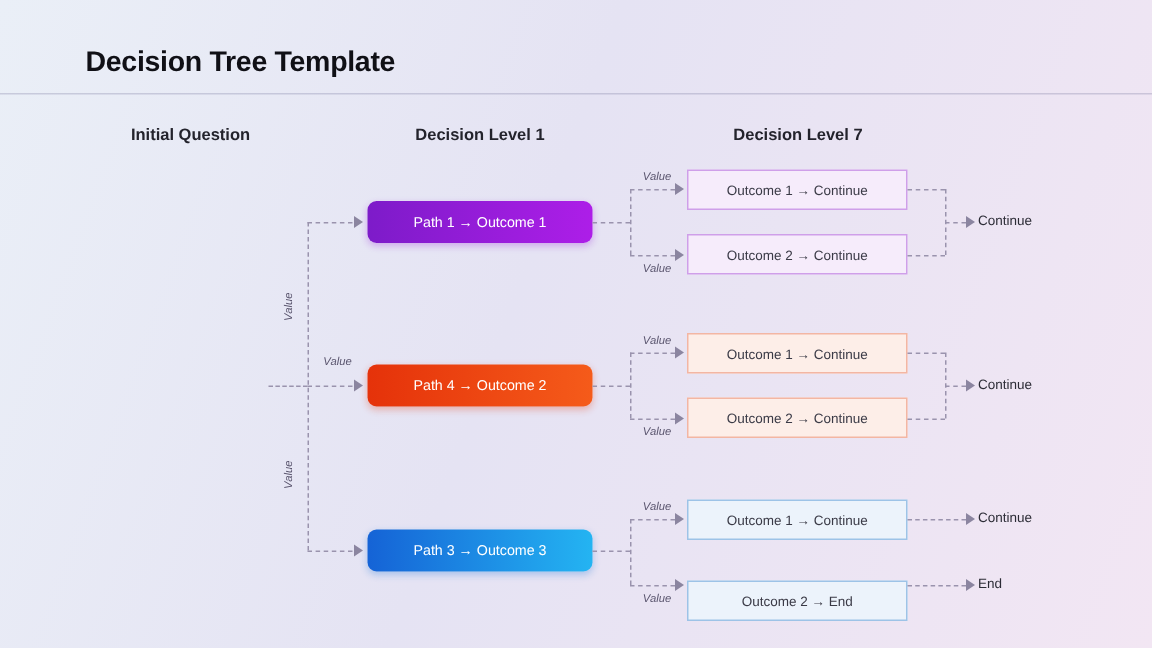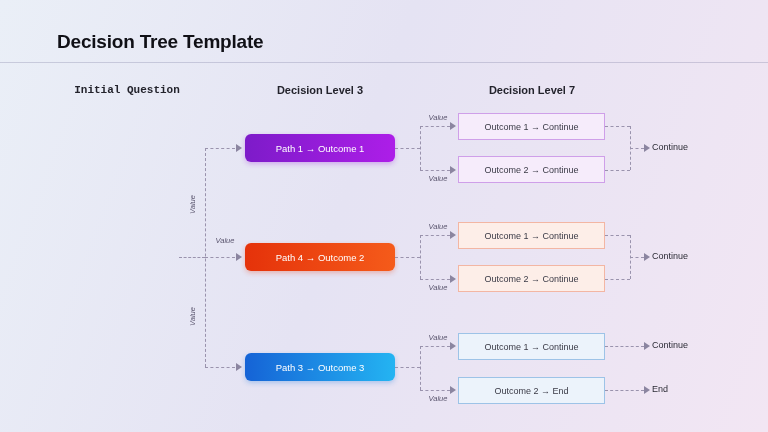--- a/index.html
+++ b/index.html
@@ -21,21 +21,21 @@
   }
   .desc {
     position:absolute; left:368px; top:35px; width:348px;
     font-size:8.5px; line-height:1.6; color:#8f87ab;
   }
 
   .col-h {
     position:absolute; top:84px; width:150px; text-align:center;
     font-size:11px; font-weight:bold; color:#23232c;
   }
-  .col-h1 { left:52px;font-family:Liberation Mono, monospace; } .col-h2 { left:245px; } .col-h3 { left:457px; }
+  .col-h1 { left:52px; } .col-h2 { left:245px; } .col-h3 { left:457px; }
 
   .start-node {
     position:absolute; left:75px; top:241px; width:104px; height:32px;
     border-radius:6px; background:linear-gradient(90deg,#5f1fd0,#9128e8);
     color:#fff; font-size:10px; font-weight:bold;
     display:flex; align-items:center; justify-content:center;
     box-shadow:0 2px 6px rgba(80,30,180,0.35);
   }
 
   .path-node {
@@ -49,21 +49,21 @@
   .outcome {
     position:absolute; left:458px; width:147px; height:27px; border-radius:0;
     font-size:9px; color:#3a3a46; border:1px solid;
     display:flex; align-items:center; justify-content:center;
   }
   .oc-purple { background:#f6ecfb; border-color:#cf9fe9; }
   .oc-red    { background:#fdeee8; border-color:#f3b6a3; }
   .oc-blue   { background:#ecf3fb; border-color:#9dc3e7; }
   .oc-1a { top:113px; } .oc-1b { top:156px; }
   .oc-2a { top:222px; } .oc-2b { top:265px; }
-  .oc-3a { top:333px; } .oc-3b { top:377px; }
+  .oc-3a { top:333px; } .oc-3b { top:387px; }
 
   .hline { position:absolute; height:0; border-top:1px dashed #9a93ad; }
   .vline { position:absolute; width:0; border-left:1px dashed #9a93ad; }
   .arr {
     position:absolute; width:0; height:0;
     border-left:6px solid #8b85a0;
     border-top:4px solid transparent; border-bottom:4px solid transparent;
   }
   .value {
     position:absolute; width:36px; text-align:center;
@@ -75,21 +75,21 @@
 </style>
 </head>
 <body>
 
 <div class="slide">
 
   <div class="title">Decision Tree Template</div>
   <div class="divider"></div>
 
   <div class="col-h col-h1">Initial Question</div>
-  <div class="col-h col-h2">Decision Level 3</div>
+  <div class="col-h col-h2">Decision Level 1</div>
   <div class="col-h col-h3">Decision Level 7</div>
 
 
   <div class="path-node path-1">Path 1 → Outcome 1</div>
   <div class="path-node path-2">Path 4 → Outcome 2</div>
   <div class="path-node path-3">Path 3 → Outcome 3</div>
 
   <div class="outcome oc-purple oc-1a">Outcome 1 → Continue</div>
   <div class="outcome oc-purple oc-1b">Outcome 2 → Continue</div>
   <div class="outcome oc-red oc-2a">Outcome 1 → Continue</div>

